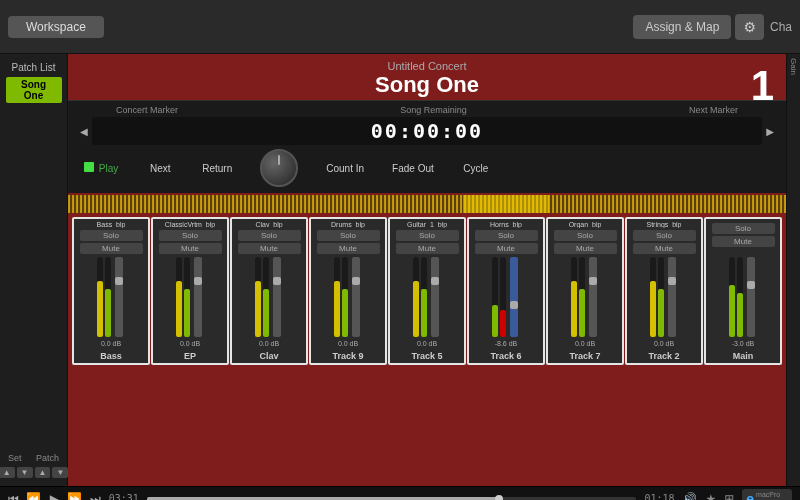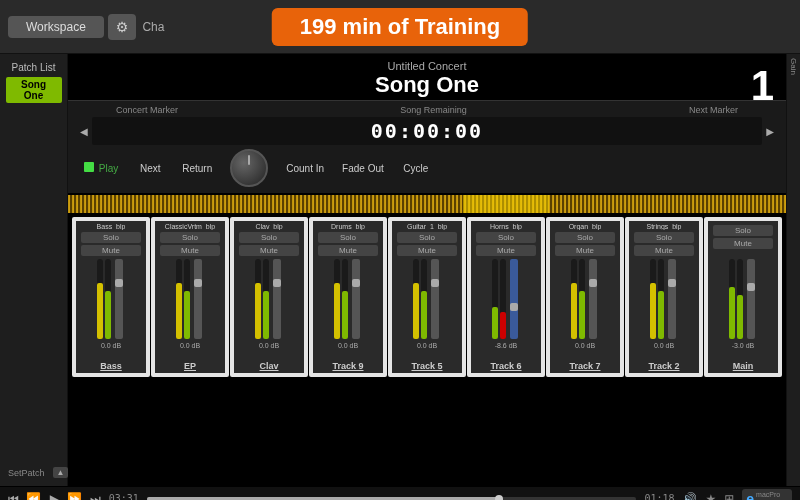--- a/index.html
+++ b/index.html
@@ -45,35 +45,35 @@
     }
     #patch-list-label {
       color: #bbb; font-size: 10px; margin-bottom: 4px; text-align: center;
     }
     #song-one-patch {
       background: #7fba00; color: #000; font-size: 10px; font-weight: bold;
       padding: 2px 6px; border-radius: 2px; width: 56px; text-align: center;
       margin-bottom: 4px; cursor: pointer;
     }
     #sidebar-bottom {
-      margin-top: auto; display: flex; flex-direction: row; align-items: center; gap: 4px; width: 100%;
+      margin-top: auto; display: flex; flex-direction: column; align-items: center; gap: 4px; width: 100%;
     }
     #set-patch-row {
       display: flex; justify-content: space-between; width: 100%; padding: 0 4px;
     }
     .set-patch-label { color: #888; font-size: 9px; }
     .sidebar-arrows { display: flex; gap: 2px; justify-content: center; }
     .arr-btn {
       background: #444; color: #aaa; font-size: 8px; padding: 1px 4px;
       border-radius: 2px; cursor: pointer; border: none;
     }
 
     
     #content {
-      flex: 1; background: #000000; overflow: hidden; position: relative;
+      flex: 1; background: #7f1d1d; overflow: hidden; position: relative;
     }
 
     
     #concert-header {
       text-align: center; padding: 6px 0 2px;
       border-bottom: 1px solid #333;
     }
     #untitled-concert { color: #aaa; font-size: 11px; }
     #song-title { color: #fff; font-size: 22px; font-weight: bold; }
     #song-number {
@@ -95,21 +95,21 @@
     }
     #transport-left-arrow, #transport-right-arrow {
       color: #aaa; font-size: 10px; padding: 0 4px; cursor: pointer;
     }
     #time-display {
       background: #111; color: #fff; font-size: 20px; font-weight: bold;
       font-family: monospace; padding: 2px 12px; border-radius: 2px;
       flex: 1; text-align: center; letter-spacing: 2px;
     }
     #transport-buttons {
-      display: flex; align-items: center; gap: 2px; padding: 2px 0;
+      display: flex; align-items: center; gap: 12px; padding: 2px 0;
     }
     .t-btn {
       color: #ccc; font-size: 10px; text-align: center; cursor: pointer;
       padding: 2px 8px; min-width: 44px;
     }
     #play-btn { color: #4a4; }
     #play-indicator {
       width: 10px; height: 10px; background: #4d4; border-radius: 1px; display: inline-block; margin-right: 2px;
     }
     #knob-container {
@@ -139,21 +139,21 @@
       position: absolute; left: 55%; top: 0; width: 12%; height: 100%;
       background: rgba(255,220,0,0.5);
     }
 
     
     #channels-area {
       display: flex; padding: 2px 4px; gap: 1px; overflow-x: auto; flex: 1;
     }
     .channel {
       display: flex; flex-direction: column; align-items: center;
-      background: #2a2a2a; border: 4px solid #e5e5e5; border-radius: 2px;
+      background: #2a2a2a; border: 2px solid #e5e5e5; border-radius: 2px;
       padding: 2px 2px; min-width: 62px; flex: 1;
     }
     .channel-name { color: #ccc; font-size: 7px; text-align: center; margin-bottom: 1px; white-space: nowrap; overflow: hidden; max-width: 60px; }
     .solo-btn, .mute-btn {
       background: #444; color: #aaa; font-size: 8px; padding: 1px 6px;
       border-radius: 2px; margin: 1px 0; cursor: pointer; border: none; width: 90%;
     }
     .fader-area {
       display: flex; flex: 1; align-items: flex-end; gap: 2px;
       min-height: 80px; width: 100%; justify-content: center; padding: 2px 0;
@@ -168,21 +168,21 @@
     .channel-fader-slider {
       width: 8px; background: #555; border-radius: 2px;
       height: 80px; position: relative; margin: 0 2px;
     }
     .fader-thumb {
       position: absolute; width: 100%; height: 8px;
       background: #aaa; border-radius: 2px; cursor: pointer;
       left: 0;
     }
     .channel-db { color: #aaa; font-size: 7px; margin-top: 1px; }
-    .channel-label { color: #ccc; font-size: 9px; font-weight: bold; margin-top: 12px; text-decoration: underline; }
+    .channel-label { color: #ccc; font-size: 9px; font-weight: bold; margin-top: 4px; }
     .channel-active .channel-fader-slider { background: #3a5a9a; }
 
     
     #right-sidebar {
       width: 14px; background: #1e1e1e; border-left: 1px solid #111;
       display: flex; flex-direction: column; align-items: center; padding-top: 4px;
     }
     #gain-label { color: #888; font-size: 8px; writing-mode: vertical-rl; }
 
     
@@ -211,21 +211,21 @@
       border-radius: 3px; padding: 2px 4px; gap: 2px;
     }
     #macpro-icon { color: #4af; font-size: 14px; font-weight: 900; }
     #macpro-text { color: #888; font-size: 7px; line-height: 1.1; }
   </style>
 </head>
 <body>
 
 <div id="top-bar">
   <div id="workspace-tab">Workspace</div>
-  <div id="training-banner">199 min of Training</div>
+  <button id="assign-map-btn">Assign &amp; Map</button>
   <button id="gear-btn">⚙</button>
   <span id="cha-label">Cha</span>
 </div>
 
 <div id="main-area">
 
   <div id="sidebar">
     <div id="patch-list-label">Patch List</div>
     <div id="song-one-patch">Song One</div>
     <div id="sidebar-bottom">

